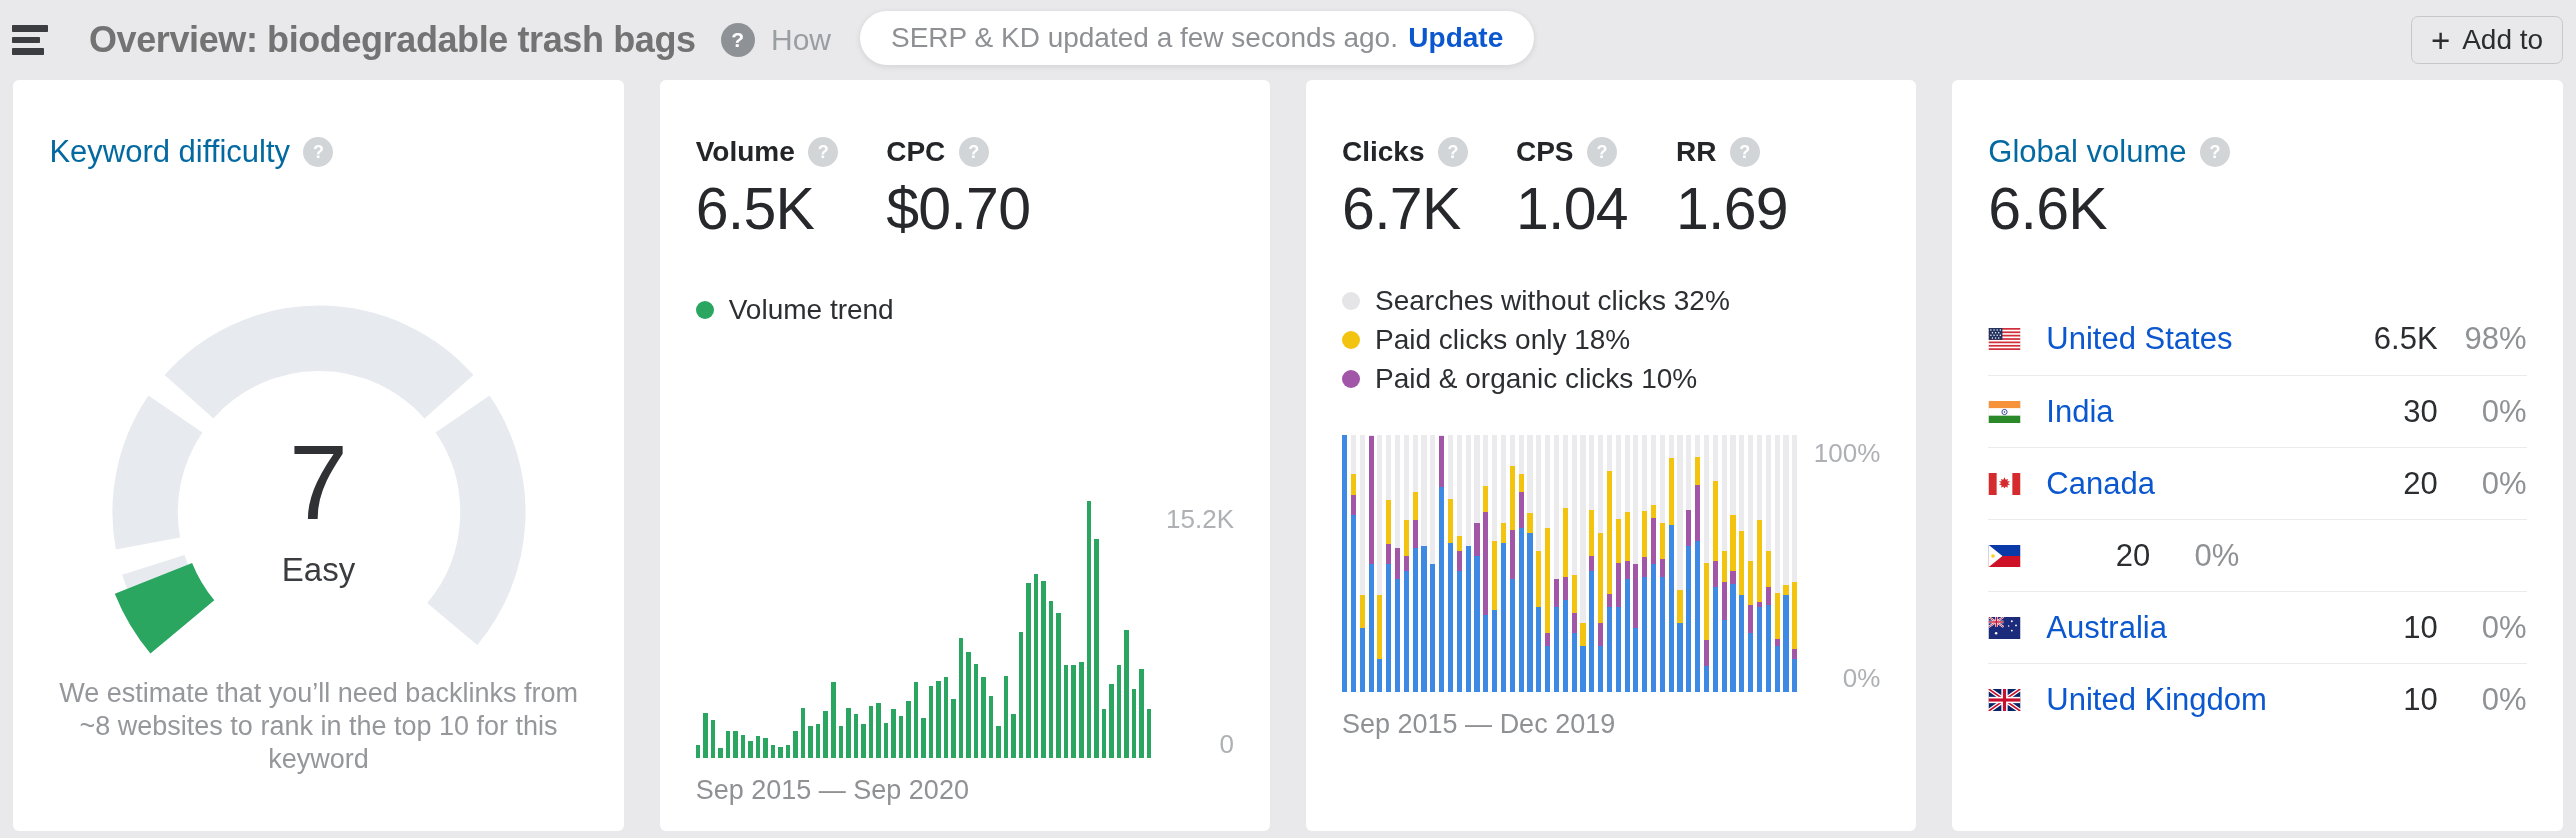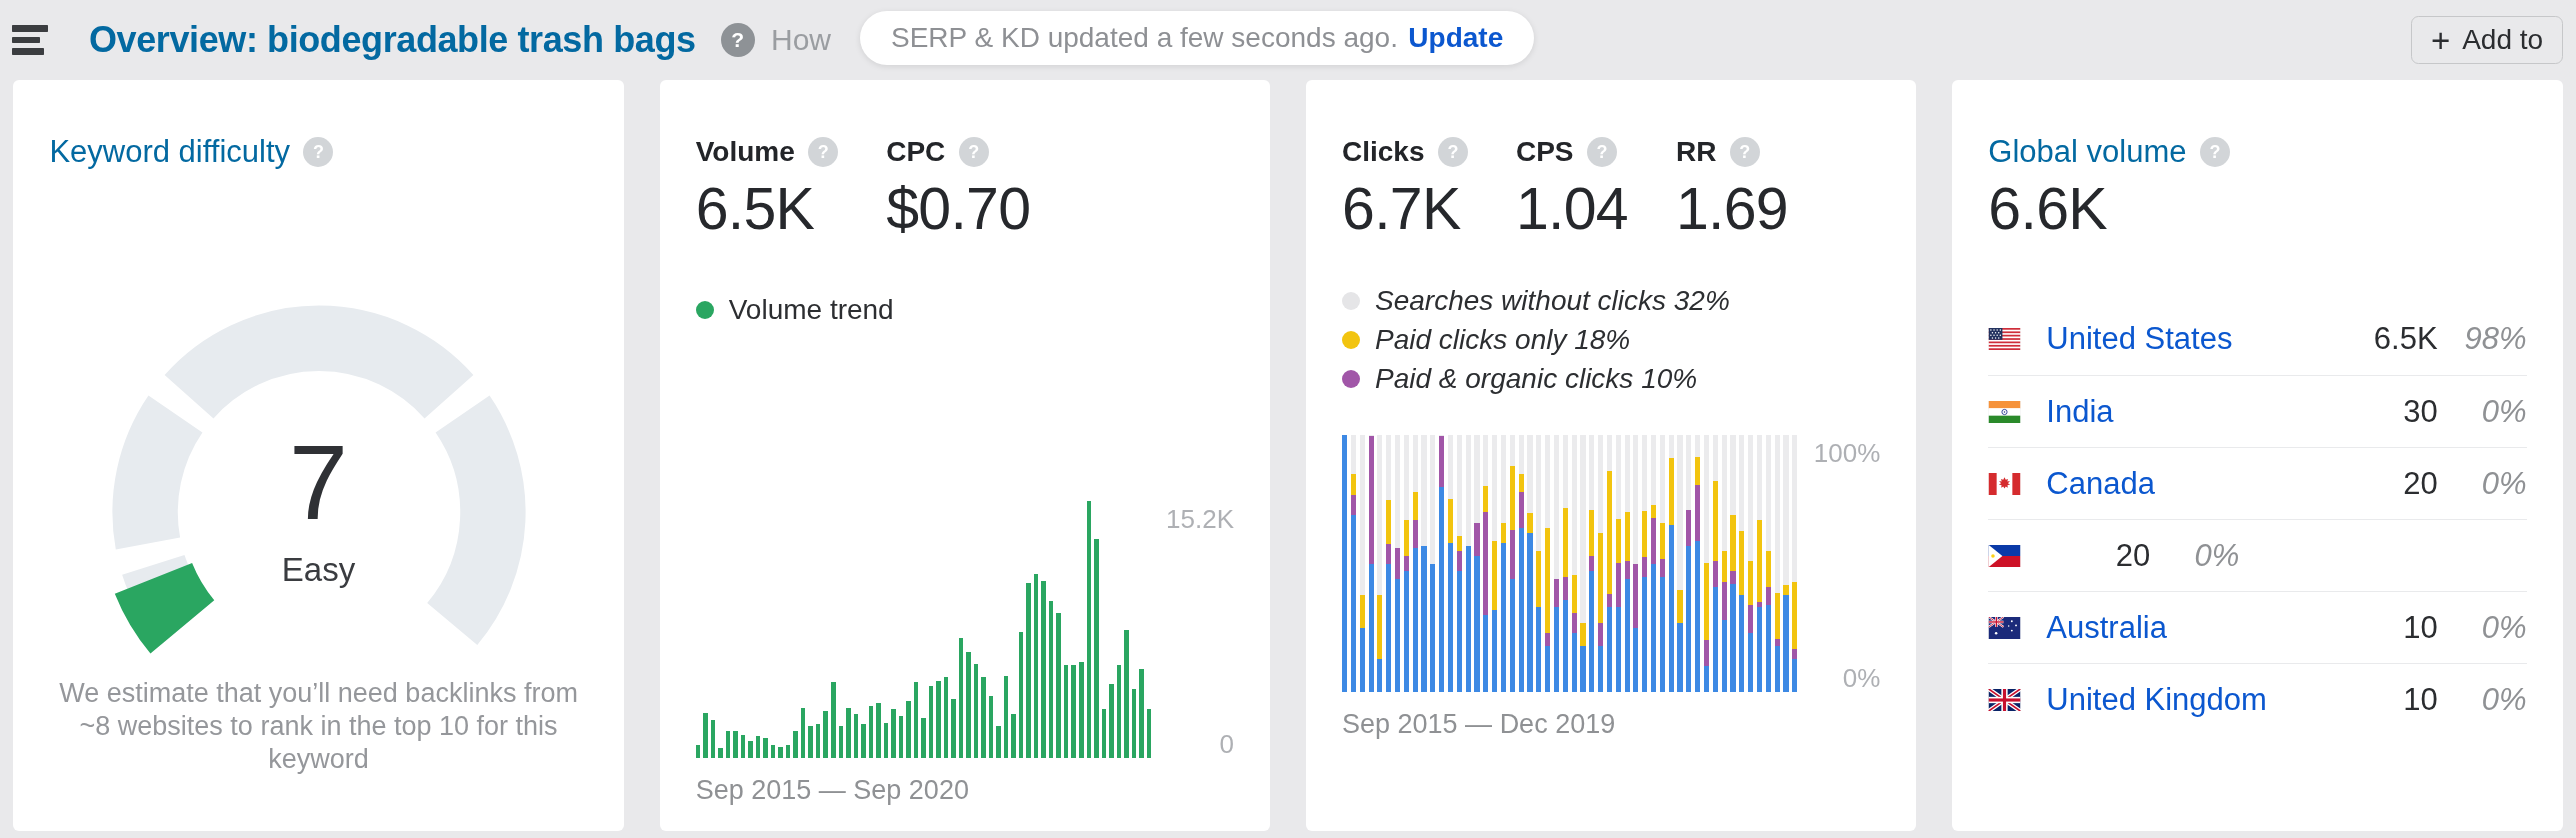--- a/index.html
+++ b/index.html
@@ -8,21 +8,21 @@
     font-family:"Liberation Sans","DejaVu Sans",sans-serif;
     background:#e9e9eb; color:#26282c;
   }
   
   .topbar { height:80px; display:flex; align-items:center; padding:0 12.6px 0 12px; position:relative; }
   .hamburger { width:37px; height:33px; display:flex; flex-direction:column; justify-content:space-between; cursor:pointer; padding:1.5px 0; }
   .hamburger span { display:block; height:6.7px; background:#3b3d40; border-radius:0.7px; }
   .hamburger span:nth-child(1){ width:36px; }
   .hamburger span:nth-child(2){ width:27.5px; }
   .hamburger span:nth-child(3){ width:32px; }
-  .page-title { font-size:36px; font-weight:700; color:#0369a1; margin-left:40px; letter-spacing:-0.4px; white-space:nowrap; }
+  .page-title { font-size:36px; font-weight:700; color:#737373; margin-left:40px; letter-spacing:-0.4px; white-space:nowrap; }
   .help-badge { display:inline-flex; align-items:center; justify-content:center; border-radius:50%; background:#d2d5d8; color:#fff; font-weight:700; flex:none; }
   .help-badge.dark { background:#8e9296; }
   .topbar .help-badge { width:34px; height:34px; font-size:21px; margin-left:25px; }
   .how-label { font-size:30px; color:#9a9da1; margin-left:16.4px; white-space:nowrap; }
   .update-pill { position:absolute; left:860px; top:11px; height:54px; background:#fff; border-radius:27px; display:flex; align-items:center; padding:0 31px; box-shadow:0 1.5px 6px rgba(0,0,0,.10); white-space:nowrap; z-index:2; }
   .update-pill .msg { font-size:28px; color:#8e9094; }
   .update-pill .update { font-size:28px; font-weight:700; color:#0b57cf; margin-left:10.4px; cursor:pointer; text-decoration:none; }
   .add-to-btn { margin-left:auto; height:48px; border:1.5px solid #c6c7c9; border-radius:7.4px; background:transparent; display:flex; align-items:center; padding:0 19.3px; cursor:pointer; font-family:inherit; }
   .add-to-btn .plus { font-size:33px; font-weight:400; color:#2b2d30; line-height:1; margin-right:12px; }
   .add-to-btn .lbl { font-size:28px; color:#2b2d30; }
@@ -40,21 +40,21 @@
   
   .gauge-wrap { margin-top:134px; height:357px; position:relative; }
   .gauge-wrap svg { position:absolute; left:50%; transform:translateX(-50%); top:0; }
   .gauge-value { position:absolute; left:0; right:0; top:125px; text-align:center; font-size:106px; color:#2f3135; line-height:1; }
   .gauge-label { position:absolute; left:0; right:0; top:247px; text-align:center; font-size:33px; color:#3a3c40; }
   .kd-desc { margin-top:16.4px; text-align:center; font-size:27px; line-height:33px; color:#95979b; padding:0 6px; }
   
   .legend-row { display:flex; align-items:center; margin-top:55px; }
   .legend-row .dot, .clicks-legend .dot { width:18px; height:18px; border-radius:50%; flex:none; margin-right:15px; }
   .legend-row .l-text, .clicks-legend .l-text { font-size:28px; color:#2c2e31; }
-  .clicks-legend { margin-top:42px;font-style:italic; }
+  .clicks-legend { margin-top:42px; }
   .clicks-legend .leg-item { display:flex; align-items:center; height:39px; }
   
   .chart { position:relative; height:257px; }
   .chart.volume { margin-top:175px; }
   .chart.clicks { margin-top:37px; }
   .bars { position:absolute; left:0; top:0; bottom:0; right:83px; display:flex; align-items:flex-end; gap:3px; }
   .vbar { flex:1; background:#2aa661; }
   .sbars { gap:3.7px; }
   .sbar { flex:1; height:100%; background:#ebebed; position:relative; }
   .sbar .stack { position:absolute; left:0; right:0; bottom:0; display:flex; flex-direction:column-reverse; }
@@ -64,21 +64,21 @@
   .date-range { margin-top:16.4px; font-size:27px; color:#8f9194; }
   
   .global-value { font-size:59px; letter-spacing:-0.7px; color:#26282c; margin-top:10.4px; line-height:1; }
   .country-list { list-style:none; margin-top:64px; }
   .country-row { display:flex; align-items:center; height:72px; }
   .country-row + .country-row { border-top:1.5px solid #e9eaec; }
   .flag { width:33px; height:22px; flex:none; margin-right:25px; box-shadow:inset 0 0 0 0.7px rgba(0,0,0,.06); }
   .flag svg { display:block; width:100%; height:100%; }
   .country-name { font-size:31px; color:#0b57cf; text-decoration:none; flex:1; cursor:pointer; }
   .country-volume { font-size:31px; color:#2b2d30; width:104px; text-align:right; }
-  .country-share { font-size:31px; color:#8f9194; width:89px; text-align:right;font-style:italic; }
+  .country-share { font-size:31px; color:#8f9194; width:89px; text-align:right; }
 </style>
 </head>
 <body>
 
 <header class="topbar">
   <div class="hamburger">
     <span></span>
       <span></span>
       <span></span>
   </div>

